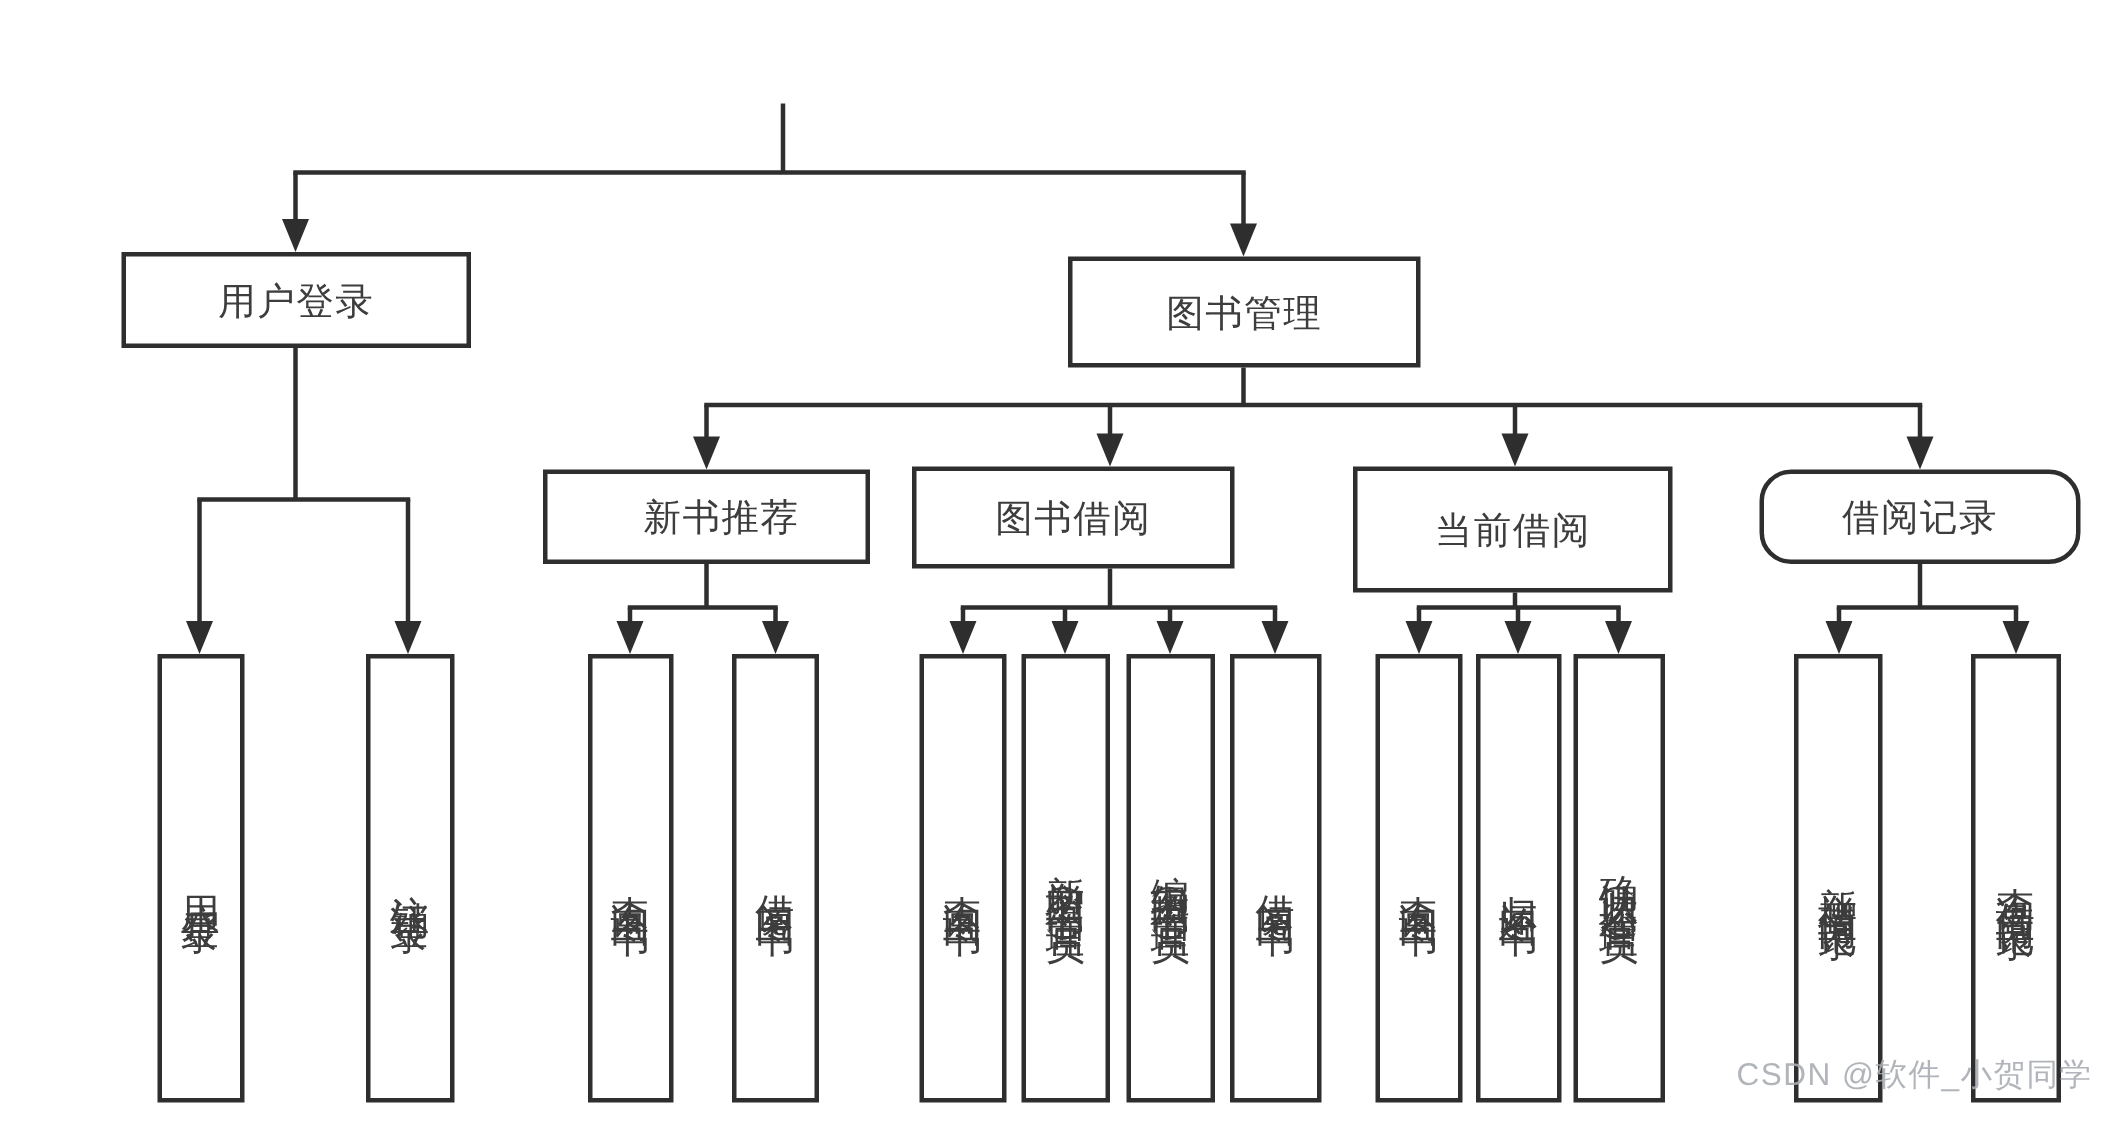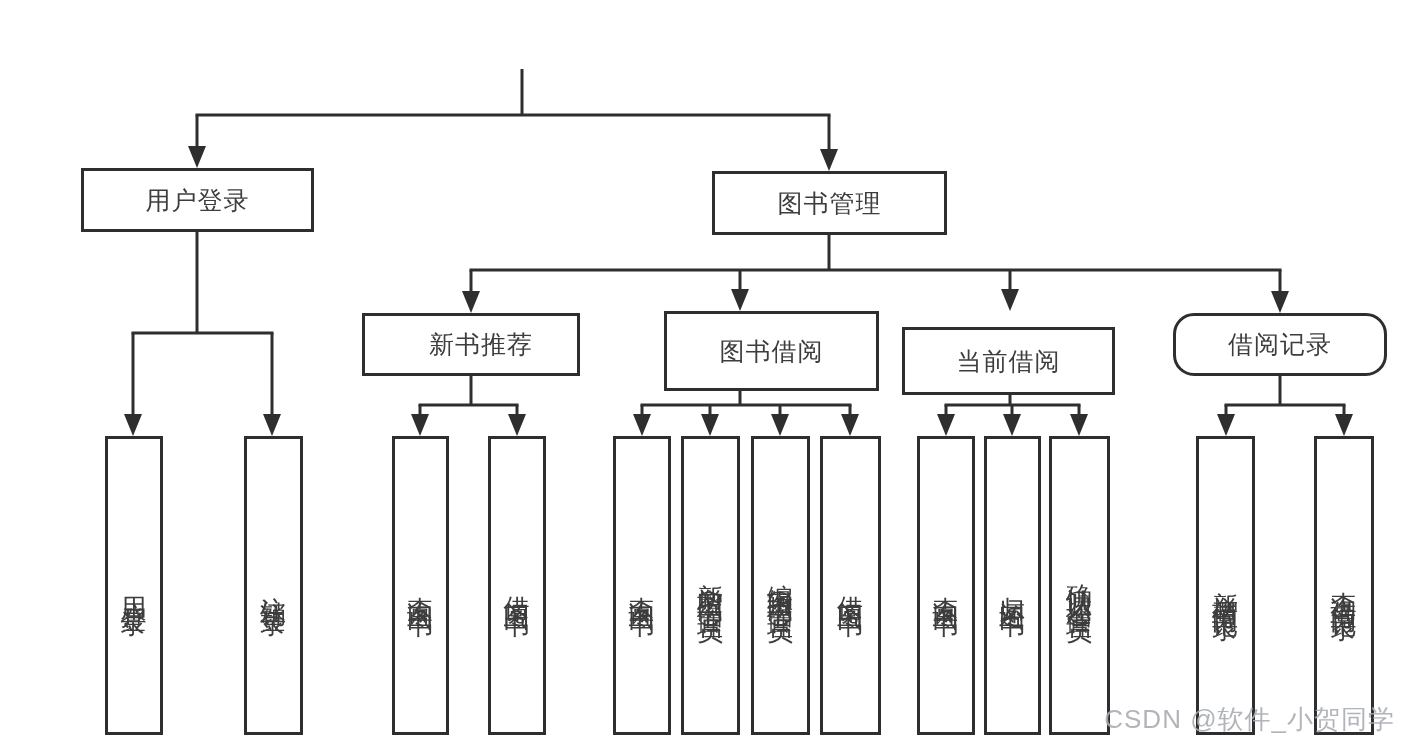--- a/index.html
+++ b/index.html
@@ -50,21 +50,21 @@
     text-orientation: mixed;
     font-size: 26px;
     letter-spacing: 5px;
     line-height: 1;
     margin: auto;
   }
   .watermark {
     position: absolute;
     right: 10px;
     top: 702px;
-    font-size: 26px;
+    font-size: 21px;
     color: rgba(168, 173, 179, 0.9);
     letter-spacing: 1px;
     white-space: nowrap;
     z-index: 5;
   }
 </style>
 </head>
 <body>
 
 <div id="canvas">
@@ -142,31 +142,31 @@
       <polygon points="1217,414 1235,414 1226,436"></polygon>
       <line x1="1344" y1="405" x2="1344" y2="416"></line>
       <polygon points="1335,414 1353,414 1344,436"></polygon>
     </g>
   </svg>
 
 
   <div class="node h" style="left:81px; top:168px; width:233px; height:64px;">
     <span>用户登录</span>
   </div>
-  <div class="node h" style="left:712px; top:171px; width:235px; height:64px;">
+  <div class="node h" style="left:712px; top:171px; width:235px; height:74px;">
     <span>图书管理</span>
   </div>
 
   <div class="node h" style="left:362px; top:313px; width:218px; height:63px;padding-left:20px;">
     <span>新书推荐</span>
   </div>
-  <div class="node h" style="left:664px; top:311px; width:215px; height:80px;">
+  <div class="node h" style="left:608px; top:311px; width:215px; height:68px;">
     <span>图书借阅</span>
   </div>
-  <div class="node h" style="left:902px; top:311px; width:213px; height:68px;margin-top:16px;">
+  <div class="node h" style="left:902px; top:311px; width:213px; height:84px;">
     <span>当前借阅</span>
   </div>
   <div class="node h" style="left:1173px; top:313px; width:214px; height:63px;border-radius:21px;">
     <span>借阅记录</span>
   </div>
 
   <div class="node v" style="left:105px; top:436px; width:58px; height:299px;">
     <span>用户登录</span>
   </div>
   <div class="node v" style="left:244px; top:436px; width:59px; height:299px;">

